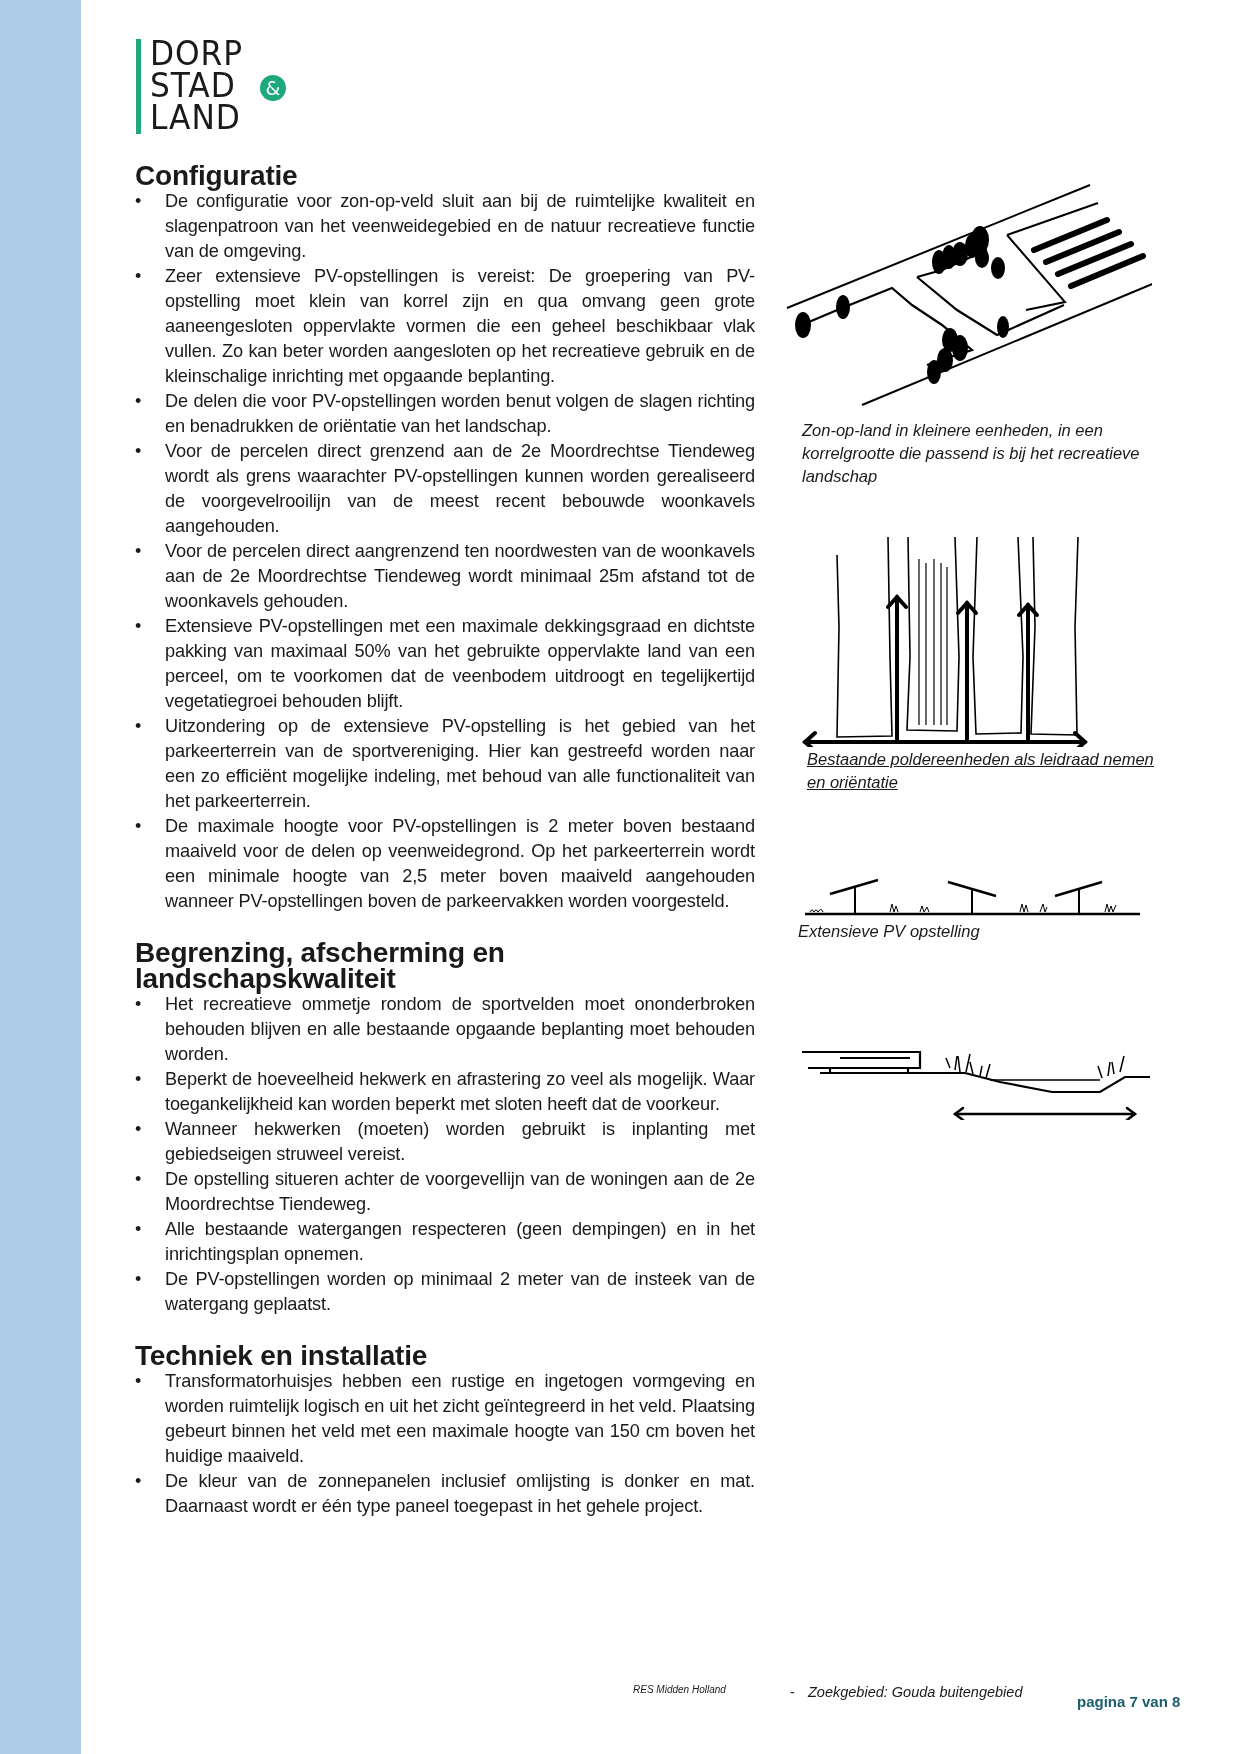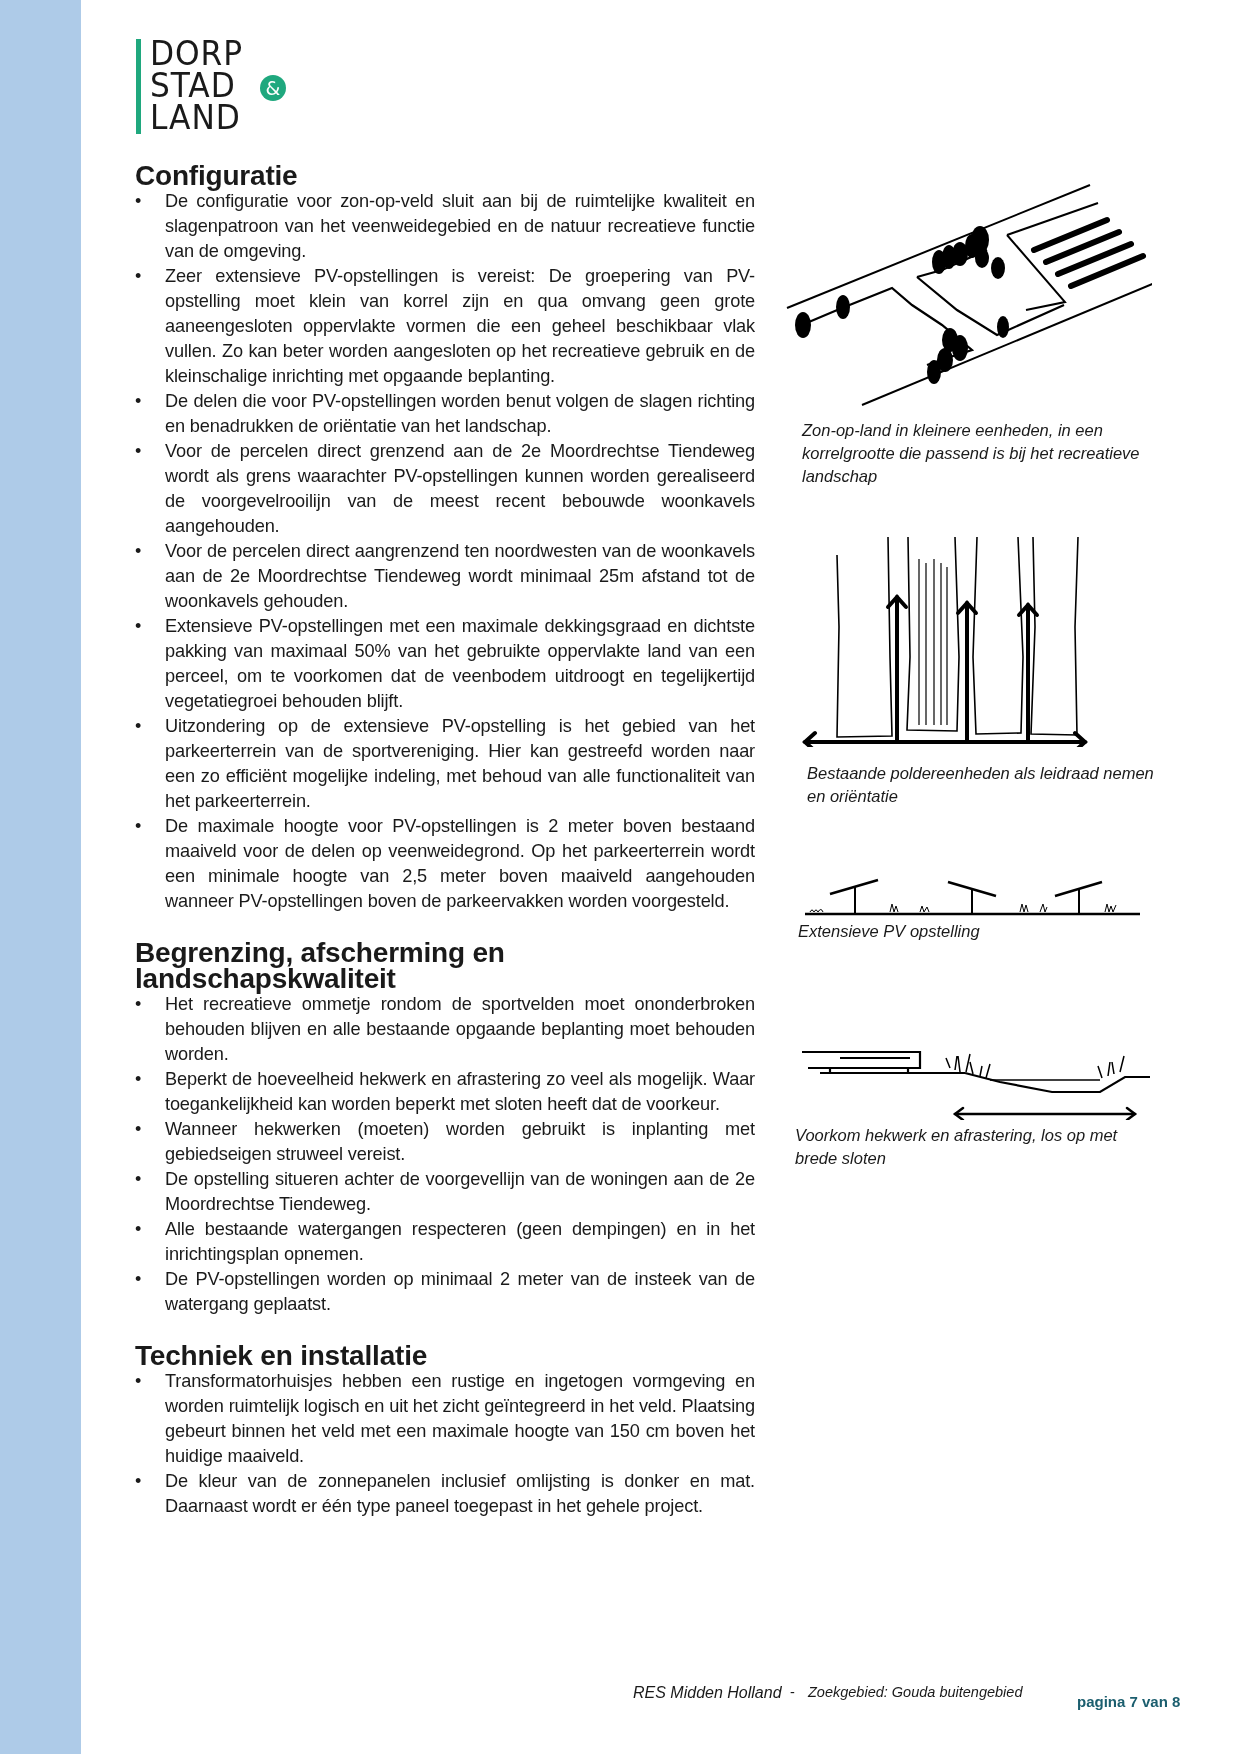--- a/index.html
+++ b/index.html
@@ -24,21 +24,21 @@
   li { position: relative; padding-left: 30px; font-size: 18.2px; line-height: 25px; text-align: justify; color: #1a1a1a; letter-spacing: -0.15px; }
   li::before { content: "\2022"; position: absolute; left: 0px; top: 0; font-size: 18px; }
   .section { margin-bottom: 26px; }
 
   
   .fig { position: absolute; }
   .caption { font-style: italic; font-size: 16.5px; line-height: 23px; color: #1a1a1a; }
   svg { display: block; }
 
   .footer { position: absolute; top: 1684px; left: 0; width: 1241px; height: 30px; }
-  .footer-left { position: absolute; left: 633px; top: 0; font-style: italic; font-size: 16px; color: #1a1a1a; }
+  .footer-left { position: absolute; left: 633px; top: 0; font-style: italic; font-size: 10px; color: #1a1a1a; }
   .footer-sep { position: absolute; left: 790px; top: 0; font-size: 14.5px; }
   .footer-mid { position: absolute; left: 808px; top: 0; font-style: italic; font-size: 14.5px; color: #1a1a1a; }
   .footer-page { position: absolute; left: 1077px; top: 9px; font-weight: bold; font-size: 15px; color: #1b5e6e; }
 </style>
 </head>
 <body>
 
 <div class="sidebar"></div>
 
 <div class="logo">
@@ -140,21 +140,21 @@
       <polyline points="20,196 10,205 20,214"></polyline>
       <polyline points="280,196 290,205 280,214"></polyline>
       <line x1="102" y1="205" x2="102" y2="60"></line>
       <polyline points="93,70 102,60 111,70"></polyline>
       <line x1="172" y1="205" x2="172" y2="66"></line>
       <polyline points="163,76 172,66 181,76"></polyline>
       <line x1="233" y1="205" x2="233" y2="68"></line>
       <polyline points="224,78 233,68 242,78"></polyline>
     </g>
   </svg>
-  <div class="caption" style="margin-left:12px; margin-top:15px;">Bestaande poldereenheden als leidraad nemen en oriëntatie</div>
+  <div class="caption" style="margin-left:12px; margin-top:1px;text-decoration:underline;">Bestaande poldereenheden als leidraad nemen en oriëntatie</div>
 </div>
 
 <div class="fig" style="left:800px; top:872px; width:360px;">
   <svg width="345" height="46" viewBox="0 0 345 46">
     <g stroke="#000" fill="none">
       <line x1="5" y1="42" x2="340" y2="42" stroke-width="2.5"></line>
       <line x1="30" y1="22" x2="78" y2="8" stroke-width="2.5"></line>
       <line x1="55" y1="15" x2="55" y2="42" stroke-width="2"></line>
       <line x1="148" y1="10" x2="196" y2="24" stroke-width="2.5"></line>
       <line x1="172" y1="17" x2="172" y2="42" stroke-width="2"></line>
@@ -177,21 +177,20 @@
       <polyline points="175,33 210,42 262,52 310,52 335,37 365,37"></polyline>
       <line x1="200" y1="40" x2="310" y2="40" stroke-width="1.5"></line>
       <path d="M160 28 l-4 -10 M165 30 l2 -14 M170 32 l-2 -16 M176 32 l4 -18 M183 34 l-3 -12 M190 36 l2 -10 M196 38 l4 -14 M312 38 l-4 -12 M318 36 l2 -14 M324 34 l-2 -12 M330 32 l4 -16" stroke-width="1.5"></path>
     </g>
     <g stroke="#000" stroke-width="2.5" fill="none" stroke-linecap="round">
       <line x1="165" y1="74" x2="345" y2="74"></line>
       <polyline points="173,68 165,74 173,80"></polyline>
       <polyline points="337,68 345,74 337,80"></polyline>
     </g>
   </svg>
-  <div class="caption" style="margin-left:5px; margin-top:4px;">Voorkom hekwerk en afrastering, los op met brede sloten</div>
 </div>
 
 <div class="footer">
   <span class="footer-left">RES Midden Holland</span>
   <span class="footer-sep">-</span>
   <span class="footer-mid">Zoekgebied: Gouda buitengebied</span>
   <span class="footer-page">pagina 7 van 8</span>
 </div>
 
 </body></html>

